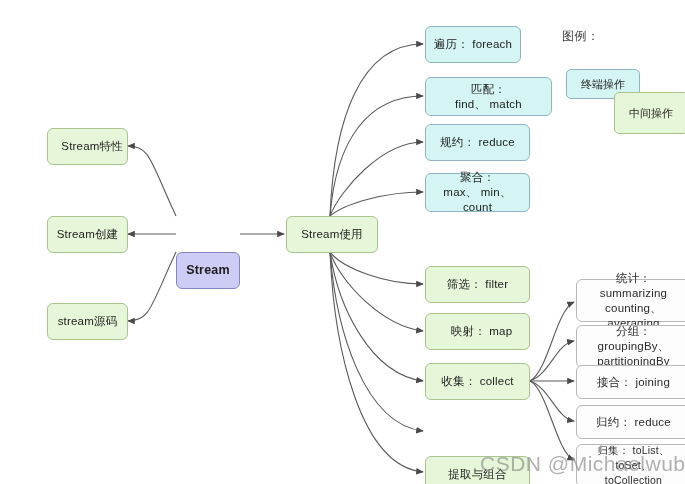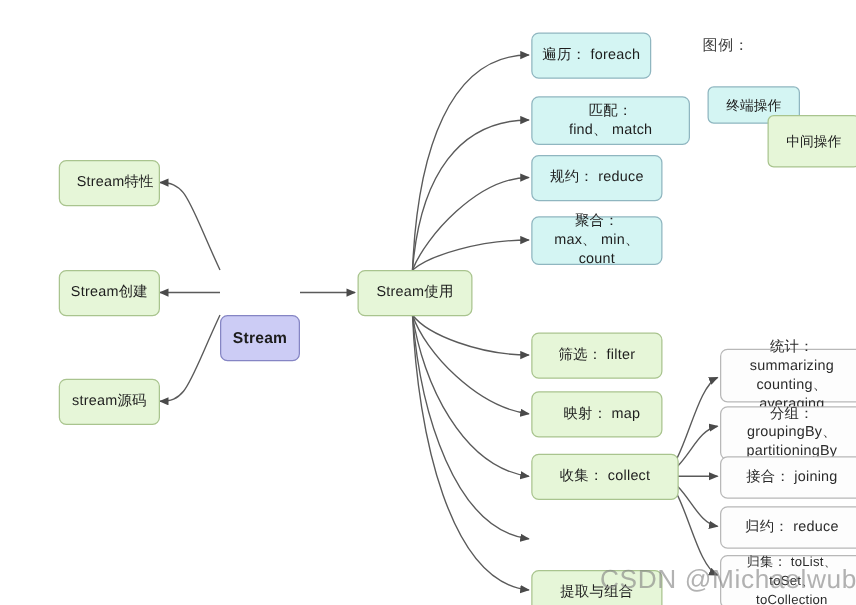--- a/index.html
+++ b/index.html
@@ -152,21 +152,21 @@
     <span>聚合：</span>
     <span>max、 min、 count</span>
   </div>
 
   <div class="node node-green" style="left:425px; top:266px; width:105px; height:37px;">
     <span>筛选： filter</span>
   </div>
   <div class="node node-green" style="left:425px; top:313px; width:105px; height:37px;padding-left:12px;">
     <span>映射： map</span>
   </div>
-  <div class="node node-green" style="left:425px; top:363px; width:118px; height:37px;">
+  <div class="node node-green" style="left:425px; top:363px; width:105px; height:37px;">
     <span>收集： collect</span>
   </div>
   <div class="node node-green" style="left:425px; top:456px; width:105px; height:37px;">
     <span>提取与组合</span>
   </div>
 
   <div class="node node-plain n-multi" style="left:576px; top:279px; width:115px; height:43px;">
     <span>统计： summarizing</span>
     <span>counting、 averaging</span>
   </div>

